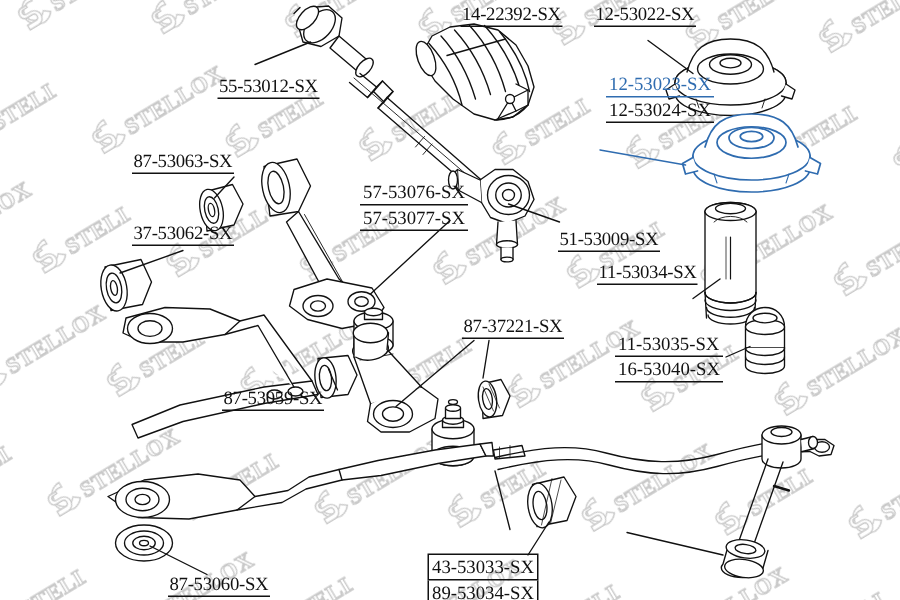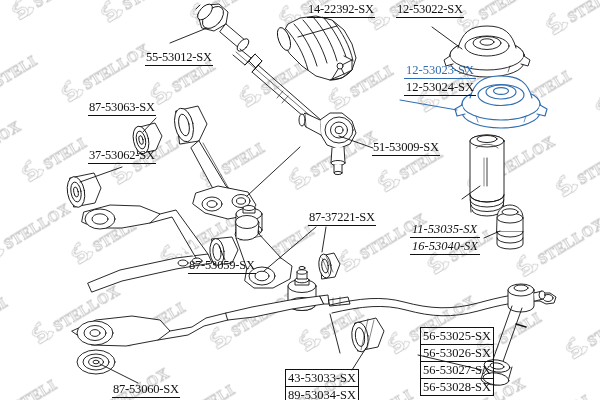--- a/index.html
+++ b/index.html
@@ -361,52 +361,51 @@
   </svg>
 
   <div id="labels">
 
     <div class="lbl u" style="left:121px; top:50px;margin-left:24px;">55-53012-SX</div>
 
     <div class="lbl u" style="left:307px; top:2px;">14-22392-SX</div>
 
     <div class="lbl u" style="left:396px; top:2px;">12-53022-SX</div>
 
-    <div class="stack" style="left:404px; top:62px;">
+    <div class="stack" style="left:404px; top:48px;">
       <div class="row hl hl-rule">12-53023-SX</div>
       <div class="row">12-53024-SX</div>
     </div>
 
     <div class="lbl u" style="left:88px; top:100px;font-family:Liberation Serif, serif;">87-53063-SX</div>
 
-
-    <div class="lbl u" style="left:372px; top:140px;text-align:right;">51-53009-SX</div>
+    <div class="stack" style="left:240px; top:120px;">
+      <div class="row">57-53076-SX</div>
+      <div class="row">57-53077-SX</div>
+    </div>
+
+    <div class="lbl u" style="left:372px; top:152px;text-align:right;">51-53009-SX</div>
 
     <div class="lbl u" style="left:88px; top:148px;">37-53062-SX</div>
 
-
-    <div class="stack" style="left:410px; top:221px;font-style:italic;">
+    <div class="lbl u" style="left:398px; top:174px;">11-53034-SX</div>
+
+    <div class="stack" style="left:410px; top:221px;">
       <div class="row">11-53035-SX</div>
       <div class="row">16-53040-SX</div>
     </div>
 
     <div class="lbl u" style="left:308px; top:210px;">87-37221-SX</div>
 
-    <div class="lbl u" style="left:148px; top:258px;margin-left:40px;">87-53059-SX</div>
+    <div class="lbl u" style="left:148px; top:258px;">87-53059-SX</div>
 
 
     <div class="lbl u" style="left:112px; top:382px;">87-53060-SX</div>
 
     <div class="stack boxed" style="left:285px; top:369px;">
       <div class="row first">43-53033-SX</div>
       <div class="row">89-53034-SX</div>
 
     </div>
 
-    <div class="stack boxed" style="left:420px; top:327px;">
-      <div class="row first">56-53025-SX</div>
-      <div class="row">56-53026-SX</div>
-      <div class="row">56-53027-SX</div>
-      <div class="row">56-53028-SX</div>
-    </div>
 
   </div>
 </div>
 
 </body></html>

